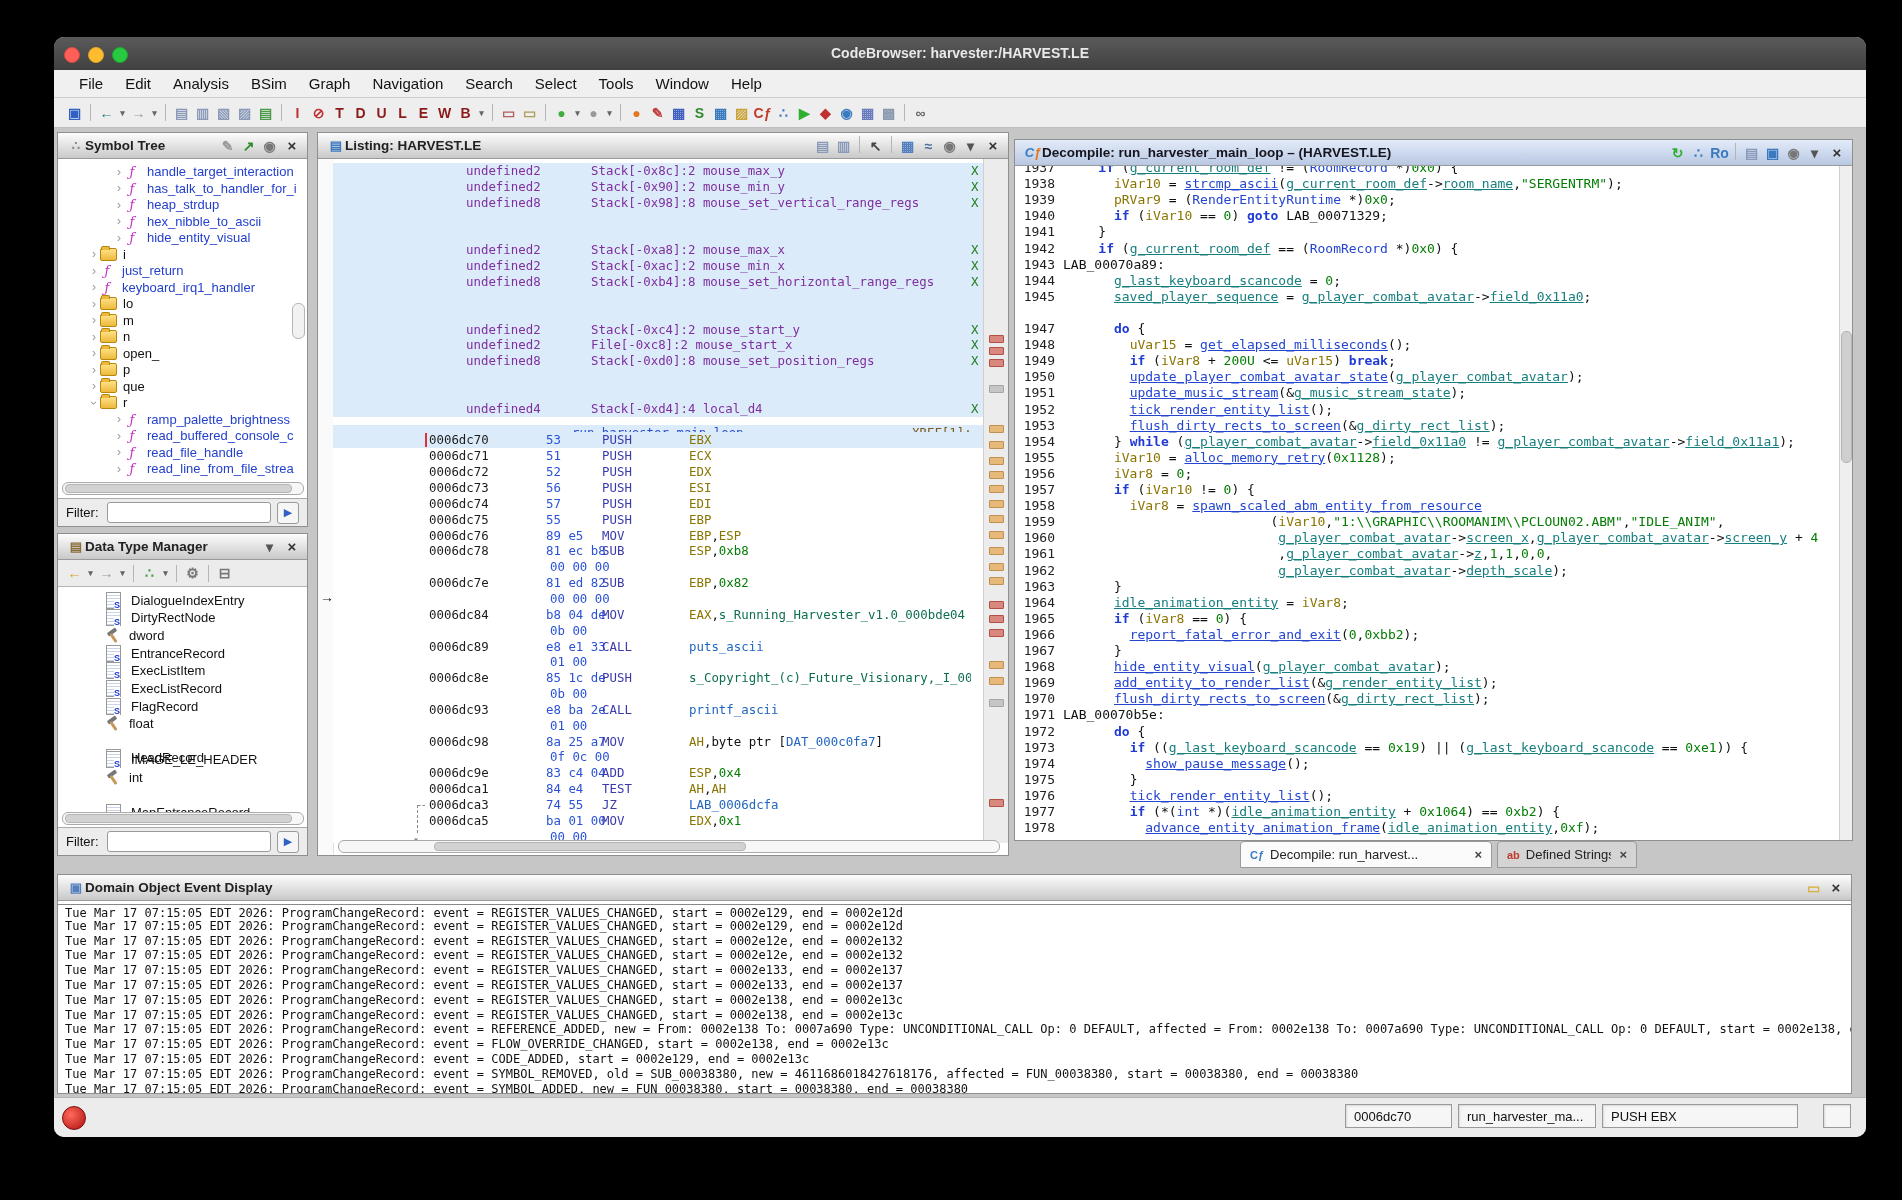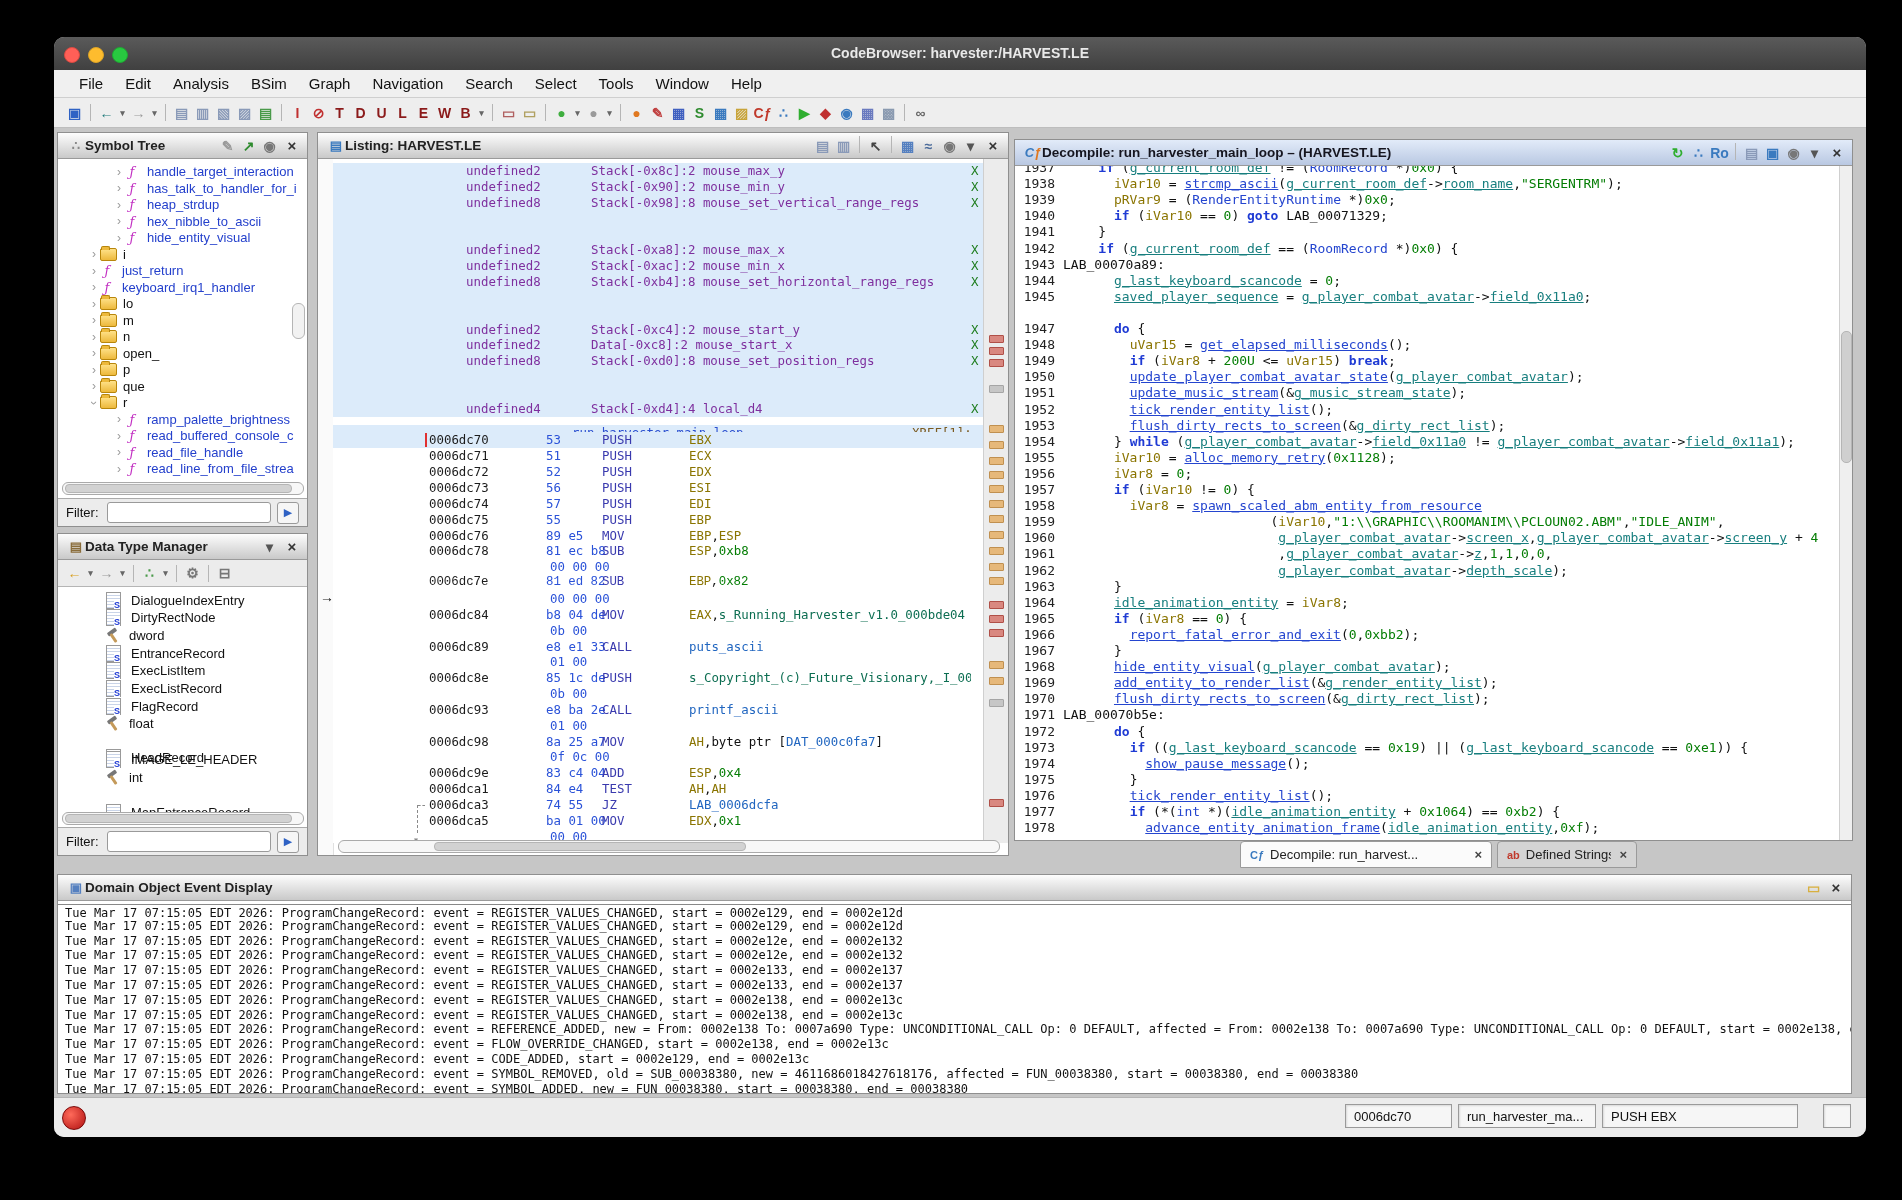--- a/index.html
+++ b/index.html
@@ -435,36 +435,36 @@
           <div class="lrow sel" style="top: 19.85px;"><span class="lc c-dtype">undefined2</span><span class="lc c-loc">Stack[-0x90]:2 mouse_min_y</span><span class="lc c-x">X</span></div>
           <div class="lrow sel" style="top: 35.7px;"><span class="lc c-dtype">undefined8</span><span class="lc c-loc">Stack[-0x98]:8 mouse_set_vertical_range_regs</span><span class="lc c-x">X</span></div>
           <div class="lrow sel" style="top: 51.55px;"></div>
           <div class="lrow sel" style="top: 67.4px;"></div>
           <div class="lrow sel" style="top: 83.25px;"><span class="lc c-dtype">undefined2</span><span class="lc c-loc">Stack[-0xa8]:2 mouse_max_x</span><span class="lc c-x">X</span></div>
           <div class="lrow sel" style="top: 99.1px;"><span class="lc c-dtype">undefined2</span><span class="lc c-loc">Stack[-0xac]:2 mouse_min_x</span><span class="lc c-x">X</span></div>
           <div class="lrow sel" style="top: 114.95px;"><span class="lc c-dtype">undefined8</span><span class="lc c-loc">Stack[-0xb4]:8 mouse_set_horizontal_range_regs</span><span class="lc c-x">X</span></div>
           <div class="lrow sel" style="top: 130.8px;"></div>
           <div class="lrow sel" style="top: 146.65px;"></div>
           <div class="lrow sel" style="top: 162.5px;"><span class="lc c-dtype">undefined2</span><span class="lc c-loc">Stack[-0xc4]:2 mouse_start_y</span><span class="lc c-x">X</span></div>
-          <div class="lrow sel" style="top: 178.35px;"><span class="lc c-dtype">undefined2</span><span class="lc c-loc">Data[-0xc8]:2 mouse_start_x</span><span class="lc c-x">X</span></div>
+          <div class="lrow sel" style="top: 178.35px;"><span class="lc c-dtype">undefined2</span><span class="lc c-loc">File[-0xc8]:2 mouse_start_x</span><span class="lc c-x">X</span></div>
           <div class="lrow sel" style="top: 194.2px;"><span class="lc c-dtype">undefined8</span><span class="lc c-loc">Stack[-0xd0]:8 mouse_set_position_regs</span><span class="lc c-x">X</span></div>
           <div class="lrow sel" style="top: 210.05px;"></div>
           <div class="lrow sel" style="top: 225.9px;"></div>
           <div class="lrow sel" style="top: 241.75px;"><span class="lc c-dtype">undefined4</span><span class="lc c-loc">Stack[-0xd4]:4 local_d4</span><span class="lc c-x">X</span></div>
           <div class="lrow sel" style="top: 266px; text-align: center;"><span class="lc c-label">run_harvester_main_loop</span><span class="lc c-xref">XREF[1]:</span></div>
           <div class="lrow sel" style="top: 273.45px;"><span class="caret"></span><span class="lc c-addr">0006dc70</span><span class="lc c-bytes">53</span><span class="lc c-mnem">PUSH</span><span class="lc c-ops"><span class="t-r">EBX</span></span></div>
           <div class="lrow " style="top: 289.3px;"><span class="lc c-addr">0006dc71</span><span class="lc c-bytes">51</span><span class="lc c-mnem">PUSH</span><span class="lc c-ops"><span class="t-r">ECX</span></span></div>
           <div class="lrow " style="top: 305.15px;"><span class="lc c-addr">0006dc72</span><span class="lc c-bytes">52</span><span class="lc c-mnem">PUSH</span><span class="lc c-ops"><span class="t-r">EDX</span></span></div>
           <div class="lrow " style="top: 321px;"><span class="lc c-addr">0006dc73</span><span class="lc c-bytes">56</span><span class="lc c-mnem">PUSH</span><span class="lc c-ops"><span class="t-r">ESI</span></span></div>
           <div class="lrow " style="top: 336.85px;"><span class="lc c-addr">0006dc74</span><span class="lc c-bytes">57</span><span class="lc c-mnem">PUSH</span><span class="lc c-ops"><span class="t-r">EDI</span></span></div>
           <div class="lrow " style="top: 352.7px;"><span class="lc c-addr">0006dc75</span><span class="lc c-bytes">55</span><span class="lc c-mnem">PUSH</span><span class="lc c-ops"><span class="t-r">EBP</span></span></div>
           <div class="lrow " style="top: 368.55px;"><span class="lc c-addr">0006dc76</span><span class="lc c-bytes">89 e5</span><span class="lc c-mnem">MOV</span><span class="lc c-ops"><span class="t-r">EBP</span><span class="t-p">,</span><span class="t-r">ESP</span></span></div>
           <div class="lrow " style="top: 384.4px;"><span class="lc c-addr">0006dc78</span><span class="lc c-bytes">81 ec b8</span><span class="lc c-mnem">SUB</span><span class="lc c-ops"><span class="t-r">ESP</span><span class="t-p">,</span><span class="t-c">0xb8</span></span></div>
           <div class="lrow " style="top: 400.25px;"><span class="lc c-bytes2">00 00 00</span></div>
-          <div class="lrow " style="top: 416.1px; font-family: Liberation Mono, monospace;"><span class="lc c-addr">0006dc7e</span><span class="lc c-bytes">81 ed 82</span><span class="lc c-mnem">SUB</span><span class="lc c-ops"><span class="t-r">EBP</span><span class="t-p">,</span><span class="t-c">0x82</span></span></div>
+          <div class="lrow " style="top: 416.1px;"><span class="lc c-addr">0006dc7e</span><span class="lc c-bytes">81 ed 82</span><span class="lc c-mnem">SUB</span><span class="lc c-ops"><span class="t-r">EBP</span><span class="t-p">,</span><span class="t-c">0x82</span></span></div>
           <div class="lrow " style="top: 431.95px;"><span class="lc c-bytes2">00 00 00</span></div>
           <div class="lrow " style="top: 447.8px;"><span class="lc c-addr">0006dc84</span><span class="lc c-bytes">b8 04 de</span><span class="lc c-mnem">MOV</span><span class="lc c-ops"><span class="t-r">EAX</span><span class="t-p">,</span><span class="t-t">s_Running_Harvester_v1.0_000bde04</span></span></div>
           <div class="lrow " style="top: 463.65px;"><span class="lc c-bytes2">0b 00</span></div>
           <div class="lrow " style="top: 479.5px;"><span class="lc c-addr">0006dc89</span><span class="lc c-bytes">e8 e1 33</span><span class="lc c-mnem">CALL</span><span class="lc c-ops"><span class="t-ref">puts_ascii</span></span></div>
           <div class="lrow " style="top: 495.35px;"><span class="lc c-bytes2">01 00</span></div>
           <div class="lrow " style="top: 511.2px;"><span class="lc c-addr">0006dc8e</span><span class="lc c-bytes">85 1c de</span><span class="lc c-mnem">PUSH</span><span class="lc c-ops"><span class="t-t">s_Copyright_(c)_Future_Visionary,_I_000bde1</span></span></div>
           <div class="lrow " style="top: 527.05px;"><span class="lc c-bytes2">0b 00</span></div>
           <div class="lrow " style="top: 542.9px;"><span class="lc c-addr">0006dc93</span><span class="lc c-bytes">e8 ba 2e</span><span class="lc c-mnem">CALL</span><span class="lc c-ops"><span class="t-ref">printf_ascii</span></span></div>
           <div class="lrow " style="top: 558.75px;"><span class="lc c-bytes2">01 00</span></div>
           <div class="lrow " style="top: 574.6px;"><span class="lc c-addr">0006dc98</span><span class="lc c-bytes">8a 25 a7</span><span class="lc c-mnem">MOV</span><span class="lc c-ops"><span class="t-r">AH</span><span class="t-p">,byte ptr [</span><span class="t-ref">DAT_000c0fa7</span><span class="t-p">]</span></span></div>

